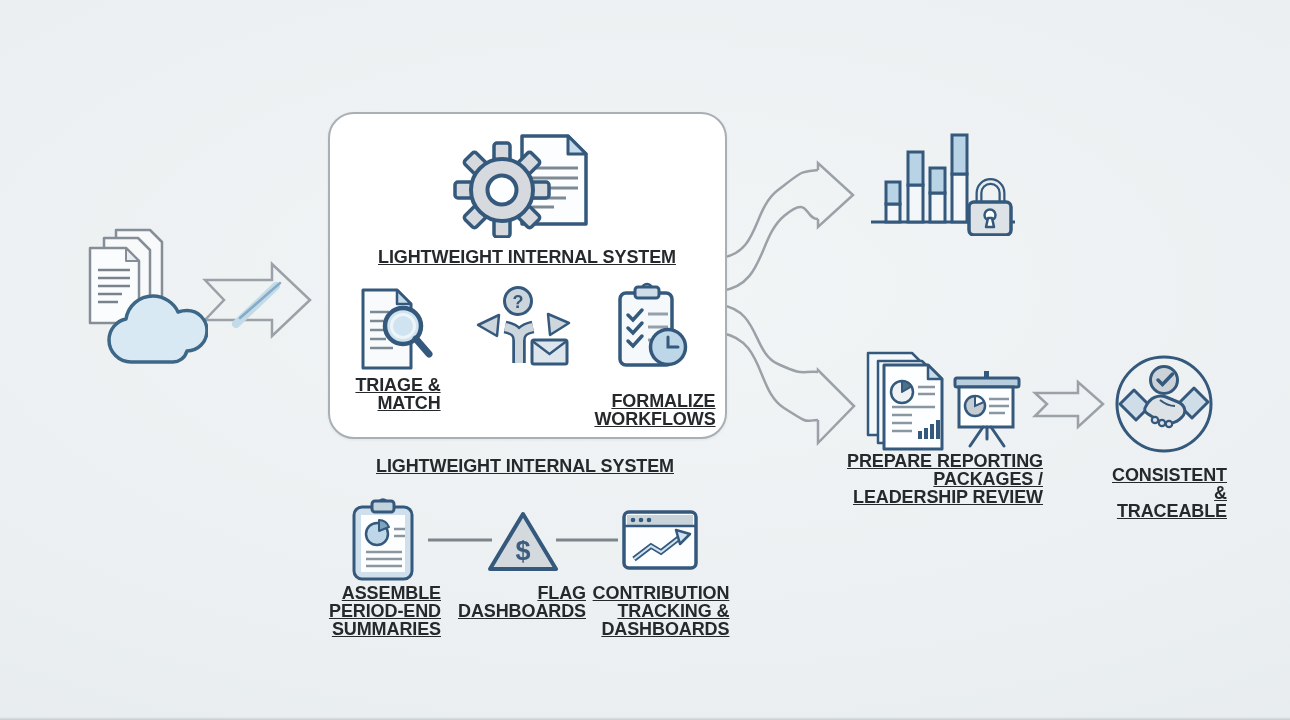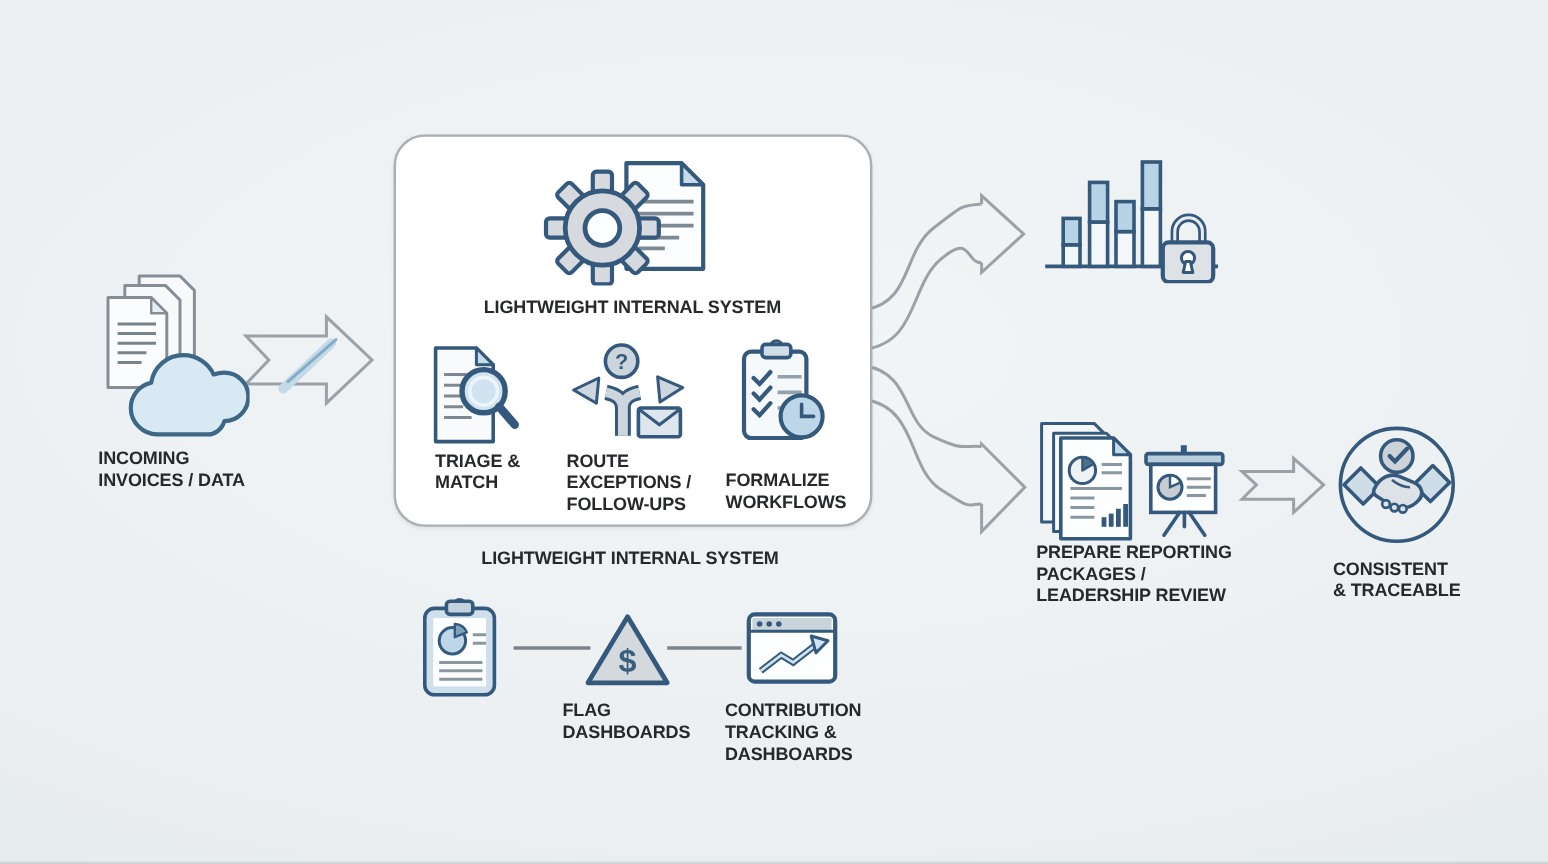--- a/index.html
+++ b/index.html
@@ -6,22 +6,22 @@
   .canvas{
     position:relative;width:1290px;height:720px;overflow:hidden;
     background:radial-gradient(120% 100% at 50% 40%, #f2f5f6 0%, #ebeff1 55%, #e2e8eb 100%);
     font-family:"Liberation Sans","DejaVu Sans",sans-serif;
   }
   .canvas::after{content:"";position:absolute;left:0;right:0;bottom:0;height:3px;
     background:linear-gradient(rgba(90,100,105,0), rgba(90,100,105,.25));}
   svg{position:absolute;display:block;}
   .connectors{left:0;top:0;}
   .lbl{
-    position:absolute;transform:translateX(-50%);text-align:left;white-space:pre-line;
-    font-weight:600;font-size:15px;line-height:18px;letter-spacing:-0.1px;color:#26292c;
+    position:absolute;transform:translateX(-50%);text-align:right;white-space:pre-line;
+    font-weight:600;font-size:18px;line-height:18px;letter-spacing:-0.1px;color:#26292c;text-decoration:underline;
   }
   .system-box{
     position:absolute;left:328px;top:112px;width:395px;height:323px;
     background:#ffffff;border:2.5px solid #a9afb4;border-radius:26px;
     box-shadow:0 1px 3px rgba(60,70,80,.08);
   }
 </style>
 </head>
 <body>
 
@@ -72,22 +72,20 @@
         <path d="M20,58 H52"></path>
       <path d="M20,66 H44"></path>
         <path d="M20,74 H40"></path>
     </g>
     <g transform="translate(8,10)">
       <path d="M45,124 C33,124 23,114 23,102 C23,92 30,83 40,81 C42,68 53,58 67,58
                C78,58 88,65 92,74 C95,73 98,72.5 101,72.5 C112,72.5 121,81.5 121,92.5
                C121,104 112,113 101,113 C99,120 93,124 87,124 Z" fill="#d9e9f4" stroke="#3c6787" stroke-width="3.5" stroke-linejoin="round"></path>
     </g>
   </svg>
-  <div class="lbl" style="left:143px;top:374px">INCOMING
-INVOICES / DATA</div>
 
   <div class="system-box"></div>
 
   <svg style="left:450px;top:128px" width="160" height="110" viewBox="0 0 160 110">
     <g>
       <path d="M72,8 h46 l18,18 v70 h-64 Z" fill="#fbfdfe" stroke="#35597c" stroke-width="3.5" stroke-linejoin="round"></path>
       <path d="M118,8 l18,18 h-18 Z" fill="#c7dcea" stroke="#35597c" stroke-width="3" stroke-linejoin="round"></path>
       <g stroke="#7d8a94" stroke-width="3">
         <path d="M82,40 H128"></path>
           <path d="M82,50 H128"></path>
@@ -139,23 +137,20 @@
       <path d="M46,80 L46,58 C46,50 42,46 32,44" stroke="#cdd6dd" stroke-width="8"></path>
       <path d="M46,80 L46,58 C46,50 50,46 60,44" stroke="#cdd6dd" stroke-width="8"></path>
       <polygon points="5,42 26,32 24,53" fill="#cdd6dd" stroke="#35597c" stroke-width="2.5" stroke-linejoin="round"></polygon>
       <polygon points="96,40 75,31 77,52" fill="#cdd6dd" stroke="#35597c" stroke-width="2.5" stroke-linejoin="round"></polygon>
     </g>
     <g>
       <rect x="59" y="57" width="35" height="24" rx="2" fill="#dde6ec" stroke="#35597c" stroke-width="3"></rect>
       <path d="M60,58.5 L76.5,71 L93,58.5" fill="none" stroke="#35597c" stroke-width="2.5"></path>
     </g>
   </svg>
-  <div class="lbl" style="left:524px;top:376px">ROUTE
-EXCEPTIONS /
-FOLLOW-UPS</div>
 
   <svg style="left:612px;top:281px" width="80" height="95" viewBox="0 0 80 95">
     <circle cx="35" cy="8" r="5" fill="#cfdde8" stroke="#35597c" stroke-width="2.5"></circle>
     <rect x="8" y="12" width="52" height="72" rx="6" fill="#f6f9fb" stroke="#35597c" stroke-width="3.5"></rect>
     <rect x="23" y="6" width="24" height="11" rx="3" fill="#cfdde8" stroke="#35597c" stroke-width="3"></rect>
     <g stroke="#35597c" stroke-width="3.5" fill="none" stroke-linecap="round">
       <path d="M16,34 l5,5 l9,-10"></path>
         <path d="M16,47 l5,5 l9,-10"></path>
         <path d="M16,60 l5,5 l9,-10"></path>
     </g>
@@ -184,20 +179,23 @@
       <path d="M29,34 L29,23 A11,11 0 0 1 39,30 Z" fill="#7fa3bd" stroke="#35597c" stroke-width="2" stroke-linejoin="round"></path>
     </g>
     <g stroke="#8a97a1" stroke-width="2.5">
       <path d="M44,32 H55"></path>
         <path d="M44,39 H55"></path>
       <path d="M16,55 H52"></path>
         <path d="M16,62 H52"></path>
         <path d="M16,69 H52"></path>
     </g>
   </svg>
+  <div class="lbl" style="left:385px;top:584px">ASSEMBLE
+PERIOD-END
+SUMMARIES</div>
 
   <svg style="left:487px;top:511px" width="72" height="62" viewBox="0 0 72 62">
     <path d="M36,3 L69,58 H3 Z" fill="#d4d9dd" stroke="#35597c" stroke-width="4" stroke-linejoin="round"></path>
     <text x="36" y="49" text-anchor="middle" font-size="27" font-weight="bold" fill="#3b5e7e" font-family="Liberation Sans, DejaVu Sans, sans-serif">$</text>
   </svg>
   <div class="lbl" style="left:522px;top:584px">FLAG
 DASHBOARDS</div>
 
   <svg style="left:621px;top:509px" width="78" height="62" viewBox="0 0 78 62">
     <rect x="3" y="3" width="72" height="56" rx="5" fill="#fdfeff" stroke="#35597c" stroke-width="3.5"></rect>

